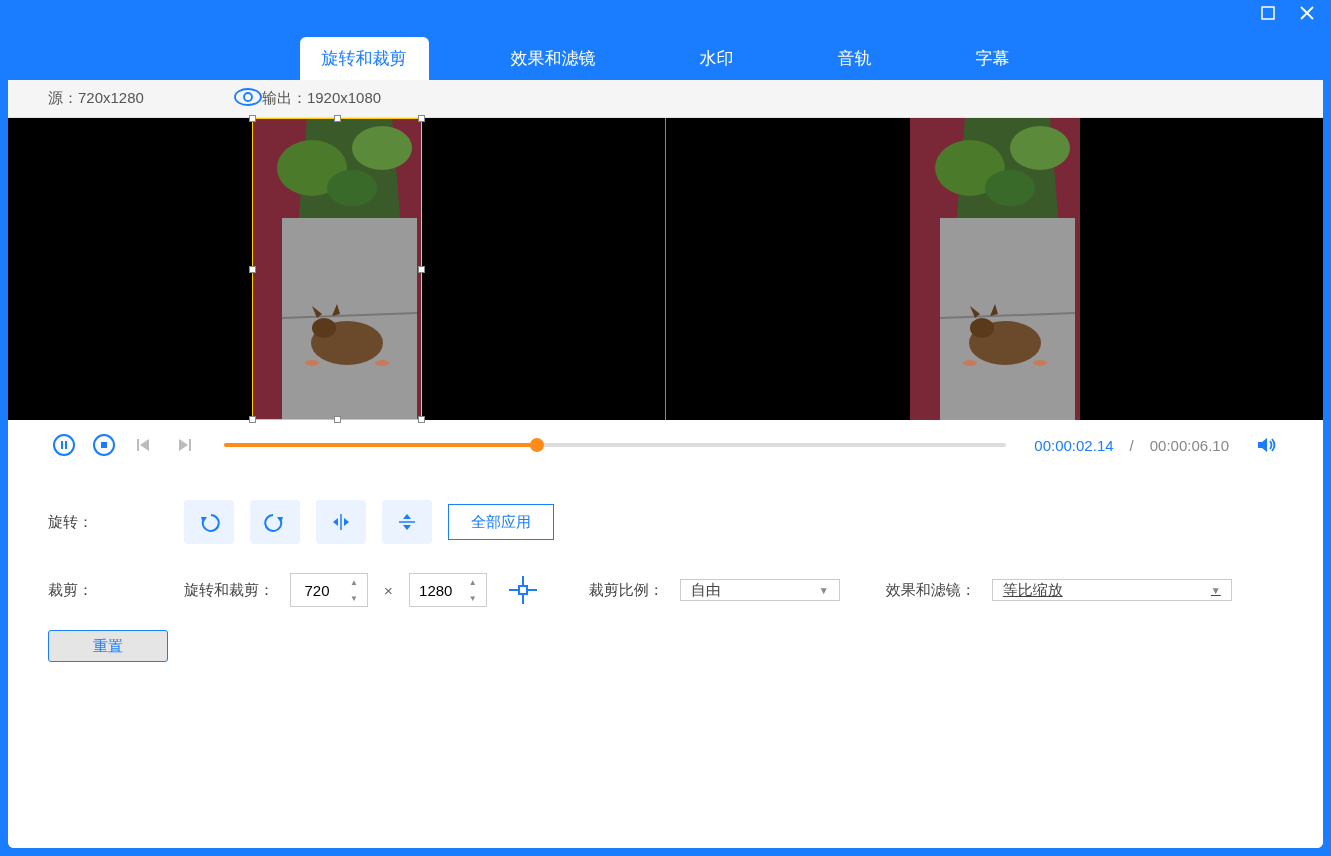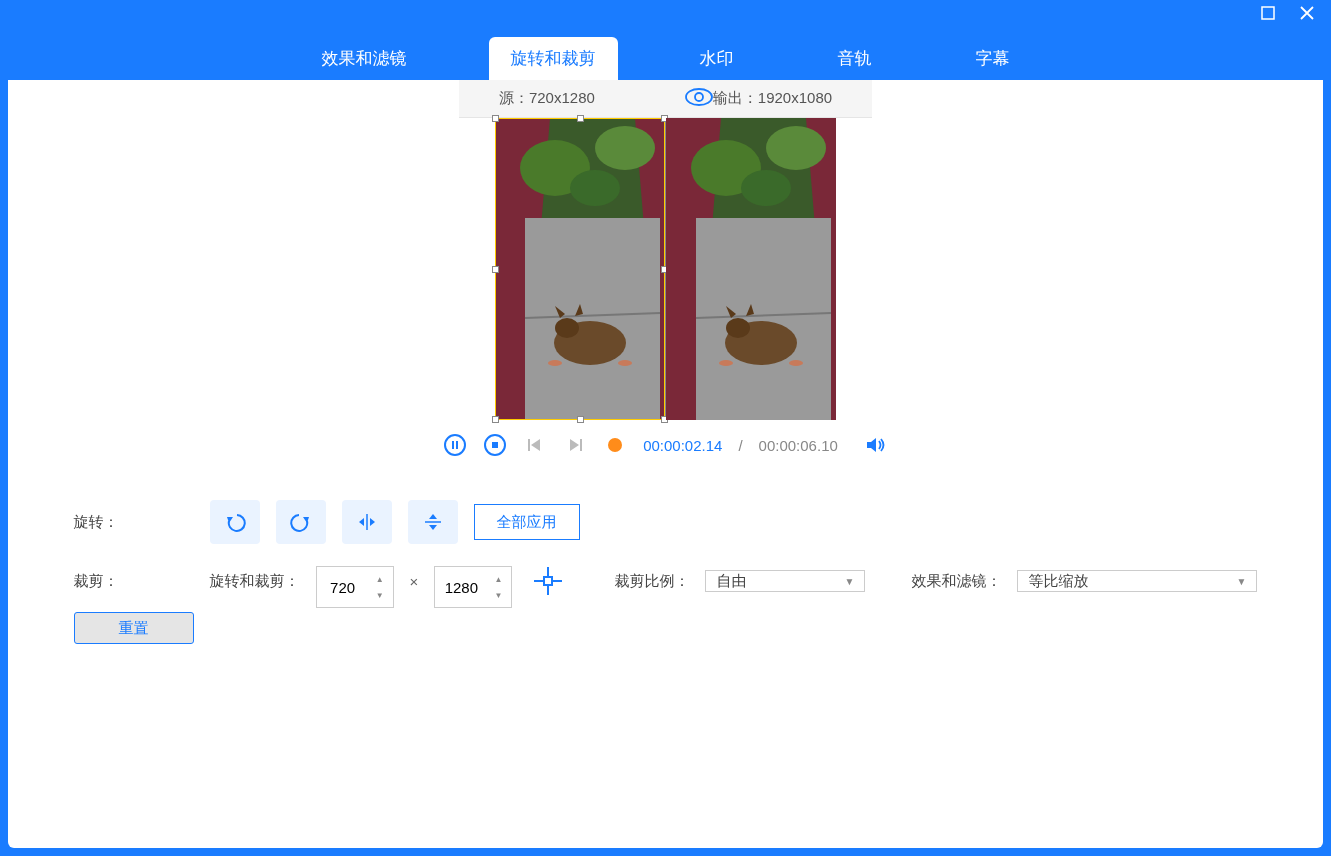--- a/index.html
+++ b/index.html
@@ -31,58 +31,58 @@
 
 .playbar { height: 50px; background: #fff; display: flex; align-items: center; padding: 0 44px; gap: 16px; }
 .pbtn { width: 24px; height: 24px; color: #1a7cff; cursor: pointer; display:flex; align-items:center; justify-content:center; }
 .pbtn.gray { color: #bbb; }
 .slider { flex: 1; height: 4px; background: #ddd; position: relative; border-radius: 2px; margin: 0 12px; }
 .slider .prog { position: absolute; left: 0; top: 0; bottom: 0; width: 40%; background: #ff8c1a; border-radius: 2px; }
 .slider .thumb { position: absolute; top: 50%; left: 40%; width: 14px; height: 14px; background: #ff8c1a; border-radius: 50%; transform: translate(-50%, -50%); }
 .time-cur { color: #1a7cff; font-size: 15px; }
 .time-tot { color: #888; font-size: 15px; }
 
-.controls { flex: 1; background: #fff; padding: 30px 40px 20px 40px; display: flex; flex-direction: column; gap: 10px; position: relative; }
+.controls { flex: 1; background: #fff; padding: 30px 40px 20px 40px; display: flex; flex-direction: column; gap: 26px; position: relative; }
 .row { display: flex; align-items: center; gap: 16px; font-size: 15px; color: #444; }
 .row .lbl { width: 120px; }
 .sqbtn { width: 50px; height: 44px; background: #eaf3ff; border-radius: 4px; display:flex; align-items:center; justify-content:center; cursor:pointer; color:#1a7cff; }
 .applyall { height: 36px; padding: 0 22px; border: 1px solid #1a7cff; color: #1a7cff; border-radius: 0; background: #fff; cursor: pointer; font-size: 15px; }
-.spin { width: 78px; height: 42px; border: 1px solid #ccc; display:flex; align-items:center; position:relative; background:#fff;margin-top:12px; }
+.spin { width: 78px; height: 34px; border: 1px solid #ccc; display:flex; align-items:center; position:relative; background:#fff; }
 .spin input { width: 52px; border: none; text-align: center; font-size: 15px; outline: none; }
 .spin .arrows { width: 22px; display:flex; flex-direction:column; }
 .spin .arr { height: 16px; display:flex; align-items:center; justify-content:center; font-size:8px; color:#888; cursor:pointer; }
 .times { color: #666; }
 .centerbtn { width: 40px; height: 40px; display:flex; align-items:center; justify-content:center; cursor:pointer; }
 .ddl { height: 22px; border: 1px solid #ccc; display:flex; align-items:center; justify-content:space-between; padding: 0 10px; background:#fff; cursor:pointer; font-size: 15px; color: #444; }
 .resetbtn { width: 120px; height: 32px; border: 1px solid #1a7cff; color:#1a7cff; background:#e5e5e5; cursor:pointer; font-size:15px; border-radius: 3px; margin-top: -6px; }
 
 .footer { position: absolute; bottom: 18px; right: 30px; display:flex; gap: 14px; }
 .fbtn { width: 125px; height: 36px; background: #1a7cff; color: #fff; border: none; border-radius: 4px; font-size: 16px; cursor: pointer; }
-.content-area { background: #fff; flex: 1; display: flex; flex-direction: column; margin: 0 8px 8px 8px; border-radius: 0 0 6px 6px; overflow: hidden; align-items: center; }
+.content-area { background: #fff; flex: 1; display: flex; flex-direction: column; margin: 0 8px 8px 8px; border-radius: 0 0 6px 6px; overflow: hidden; }
 </style>
 </head>
 <body>
 
 <div class="window">
   <div class="titlebar">
     <span>
       <svg width="14" height="14" viewBox="0 0 14 14">
           <rect x="1" y="1" width="12" height="12" fill="none" stroke="#fff" stroke-width="1.5"></rect>
         </svg>
     </span>
     <span>
       <svg width="16" height="16" viewBox="0 0 16 16">
           <path d="M2 2 L14 14 M14 2 L2 14" stroke="#fff" stroke-width="1.8"></path>
         </svg>
     </span>
   </div>
 
   <div class="tabs">
+    <div class="tab active">旋转和裁剪</div>
     <div class="tab">效果和滤镜</div>
-    <div class="tab active">旋转和裁剪</div>
     <div class="tab">水印</div>
     <div class="tab">音轨</div>
     <div class="tab">字幕</div>
   </div>
 
   <div class="content-area">
     <div class="infobar">
       <div class="src">
         <span><span>源：</span><span>720x1280</span></span>
         <span class="eye-icon">
@@ -250,21 +250,21 @@
               <line x1="20" y1="16" x2="30" y2="16" stroke="#1a7cff" stroke-width="2"></line>
               <rect x="12" y="12" width="8" height="8" fill="none" stroke="#1a7cff" stroke-width="2"></rect>
             </svg>
         </div>
         <span style="margin-left:30px;">裁剪比例：</span>
         <div class="ddl" style="width:160px;">
           <span>自由</span>
           <span style="font-size:10px;color:#888;">▼</span>
         </div>
         <span style="margin-left:30px;">效果和滤镜：</span>
-        <div class="ddl" style="width:240px;">
+        <div class="ddl" style="width:240px;text-decoration:underline;">
           <span>等比缩放</span>
           <span style="font-size:10px;color:#888;">▼</span>
         </div>
       </div>
 
       <div class="row">
         <button class="resetbtn">重置</button>
       </div>
 
     </div>

